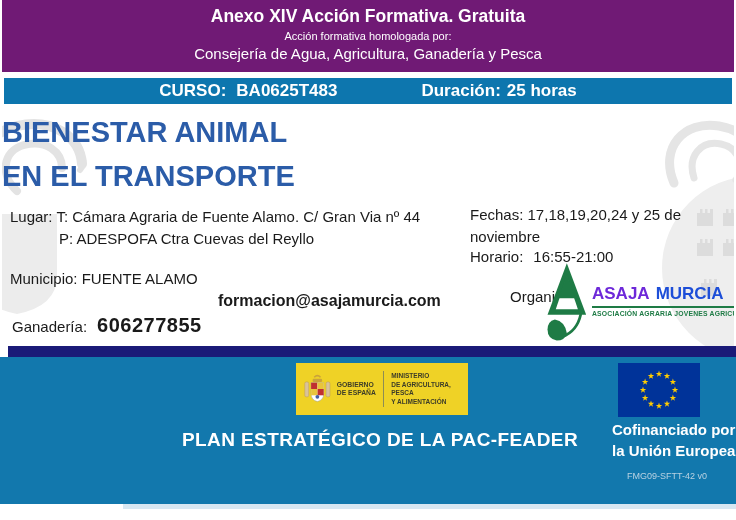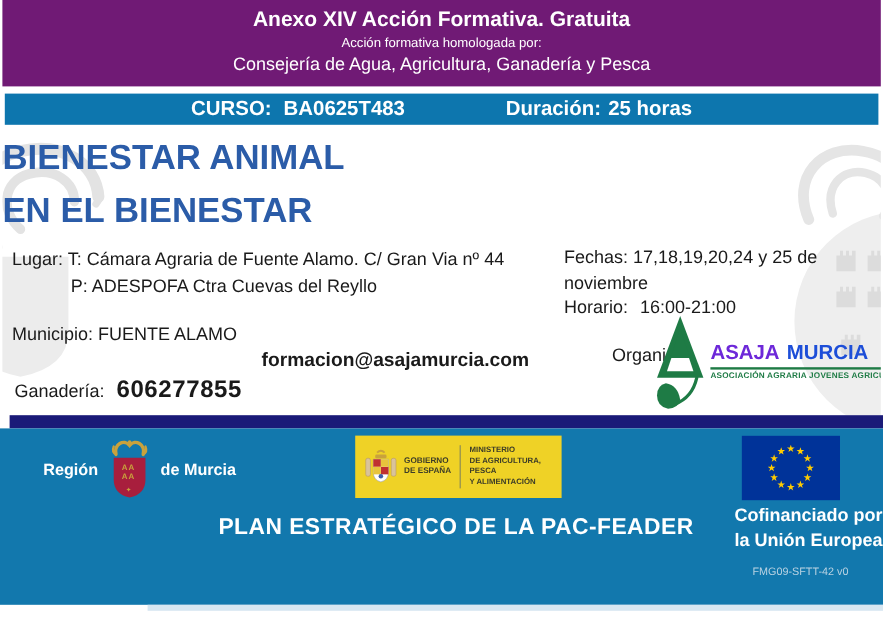--- a/index.html
+++ b/index.html
@@ -99,34 +99,34 @@
         <path transform="translate(58,98)" d="M0,20 L0,7 L3,7 L3,3 L5.5,3 L5.5,7 L8,7 L8,3 L10.5,3 L10.5,7 L13,7 L13,3 L16,3 L16,20 Z"></path>
         <path transform="translate(84,98)" d="M0,20 L0,7 L3,7 L3,3 L5.5,3 L5.5,7 L8,7 L8,3 L10.5,3 L10.5,7 L13,7 L13,3 L16,3 L16,20 Z"></path>
         <path transform="translate(58,128)" d="M0,20 L0,7 L3,7 L3,3 L5.5,3 L5.5,7 L8,7 L8,3 L10.5,3 L10.5,7 L13,7 L13,3 L16,3 L16,20 Z"></path>
         <path transform="translate(84,128)" d="M0,20 L0,7 L3,7 L3,3 L5.5,3 L5.5,7 L8,7 L8,3 L10.5,3 L10.5,7 L13,7 L13,3 L16,3 L16,20 Z"></path>
         <path transform="translate(62,168)" d="M0,20 L0,7 L3,7 L3,3 L5.5,3 L5.5,7 L8,7 L8,3 L10.5,3 L10.5,7 L13,7 L13,3 L16,3 L16,20 Z"></path>
       </g>
     </svg>
 
     <div class="main-title">
       <div>BIENESTAR ANIMAL</div>
-      <div>EN EL BIENESTAR</div>
+      <div>EN EL TRANSPORTE</div>
     </div>
 
     <div class="txt lugar1">Lugar: T: Cámara Agraria de Fuente Alamo. C/ Gran Via nº 44</div>
     <div class="txt lugar2">P: ADESPOFA Ctra Cuevas del Reyllo</div>
     <div class="txt municipio">Municipio: FUENTE ALAMO</div>
     <div class="txt email">formacion@asajamurcia.com</div>
     <div class="txt inscr">
       <span>Ganadería:</span><span class="inscr-phone">606277855</span>
     </div>
 
     <div class="txt fechas">Fechas: 17,18,19,20,24 y 25 de noviembre</div>
     <div class="txt horario">
-      <span>Horario:</span><span class="horario-value">16:00-21:00</span>
+      <span>Horario:</span><span class="horario-value">16:55-21:00</span>
     </div>
     <div class="txt organiza">Organiza:</div>
 
     <svg class="asaja-logo" width="46" height="86" viewBox="0 0 50 86">
       <path d="M27,2 L48,58 L6,58 Z" fill="#1E7B45"></path>
       <path d="M27,16 L39,52 L15,52 Z" fill="#ffffff"></path>
       <path d="M27,14 L36,40 L18,40 Z" fill="#1E7B45"></path>
       <path d="M42,58 q-4,18 -20,24" stroke="#1E7B45" stroke-width="3" fill="none" stroke-linecap="round"></path>
       <path d="M14,63 q11,2 13,15 q-2,8 -11,8 q-10,-2 -10,-12 q0,-9 8,-11 z" fill="#1E7B45"></path>
     </svg>
@@ -135,36 +135,20 @@
         <span class="asaja-name">ASAJA</span><span class="asaja-region">MURCIA</span>
       </div>
       <div class="asaja-rule"></div>
       <div class="asaja-tagline">ASOCIACIÓN AGRARIA JOVENES AGRICULTORES</div>
     </div>
   </div>
 
   <div class="footer-navy"></div>
   <div class="footer-band">
 
-    <div class="region-group">
-      <span class="region-label">Región</span>
-      <svg width="34" height="52" viewBox="0 0 36 54">
-        <g fill="none" stroke="#C9A23C" stroke-linecap="round">
-          <path d="M6,14 C4,5 13,0 18,6 C23,0 32,5 30,14" stroke-width="3"></path>
-          <path d="M6,14 q-4,-2 -2,-7" stroke-width="2"></path>
-          <path d="M30,14 q4,-2 2,-7" stroke-width="2"></path>
-        </g>
-        <circle cx="18" cy="3" r="1.6" fill="#C9A23C"></circle>
-        <path d="M4,17 h28 v19 q0,13 -14,16 q-14,-3 -14,-16 z" fill="#A81E3D"></path>
-        <text x="11" y="28" font-size="7" font-weight="bold" fill="#C9A23C" letter-spacing="1">AA</text>
-        <text x="11" y="36" font-size="7" font-weight="bold" fill="#C9A23C" letter-spacing="1">AA</text>
-        <text x="14.5" y="47" font-size="6" fill="#C9A23C">✦</text>
-      </svg>
-      <span class="region-label">de Murcia</span>
-    </div>
 
     <div class="gov-box">
       <svg width="30" height="36" viewBox="0 0 34 36">
         <rect x="1" y="9" width="5" height="19" rx="2" fill="#D9C39A" stroke="#B5946A" stroke-width="0.6"></rect>
         <rect x="28" y="9" width="5" height="19" rx="2" fill="#D9C39A" stroke="#B5946A" stroke-width="0.6"></rect>
         <rect x="11" y="5" width="12" height="4" rx="1.5" fill="#C9A23C"></rect>
         <path d="M13,3 q4,-4 8,0" stroke="#C9A23C" stroke-width="2" fill="none"></path>
         <path d="M9,10 h16 v14 q0,8 -8,10 q-8,-2 -8,-10 z" fill="#FFFFFF" stroke="#999999" stroke-width="0.6"></path>
         <rect x="9" y="10" width="8" height="8" fill="#C03030"></rect>
         <rect x="17" y="18" width="8" height="8" fill="#C03030"></rect>

